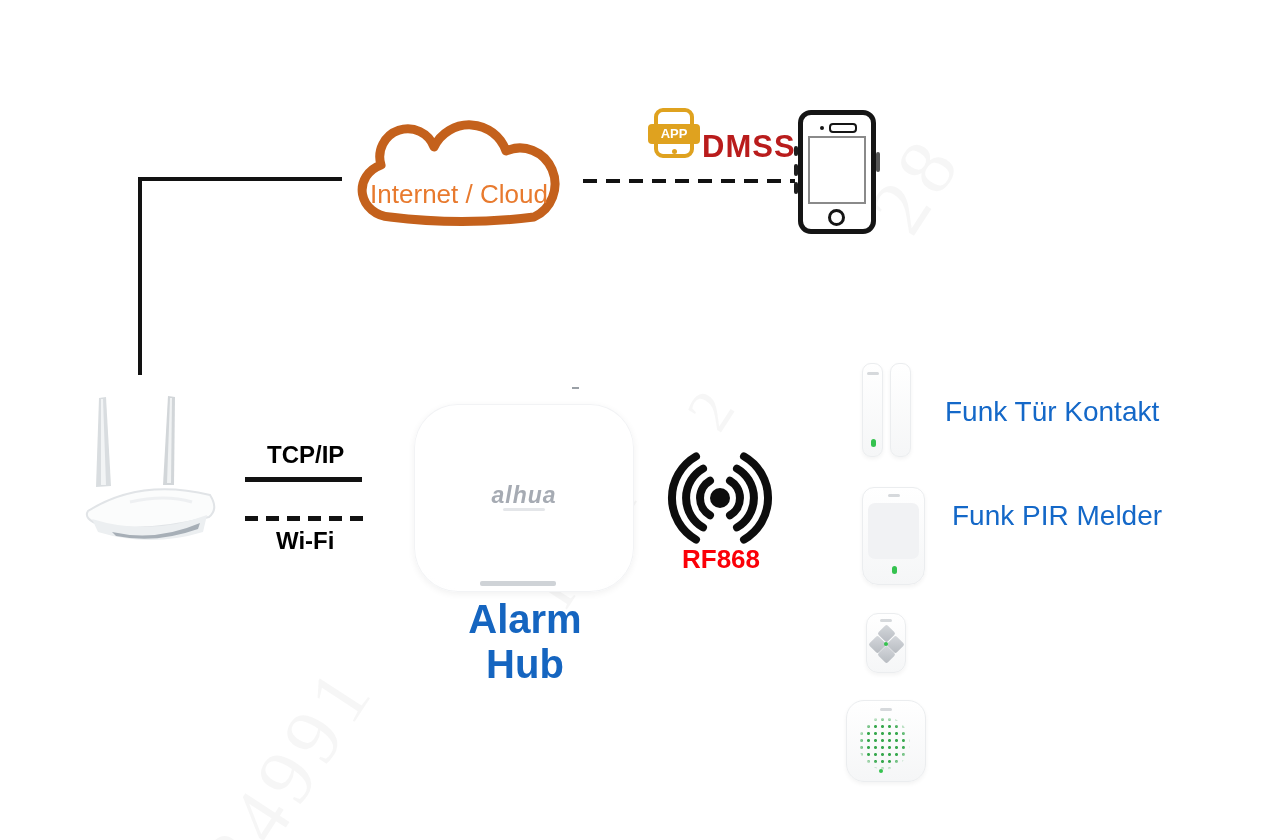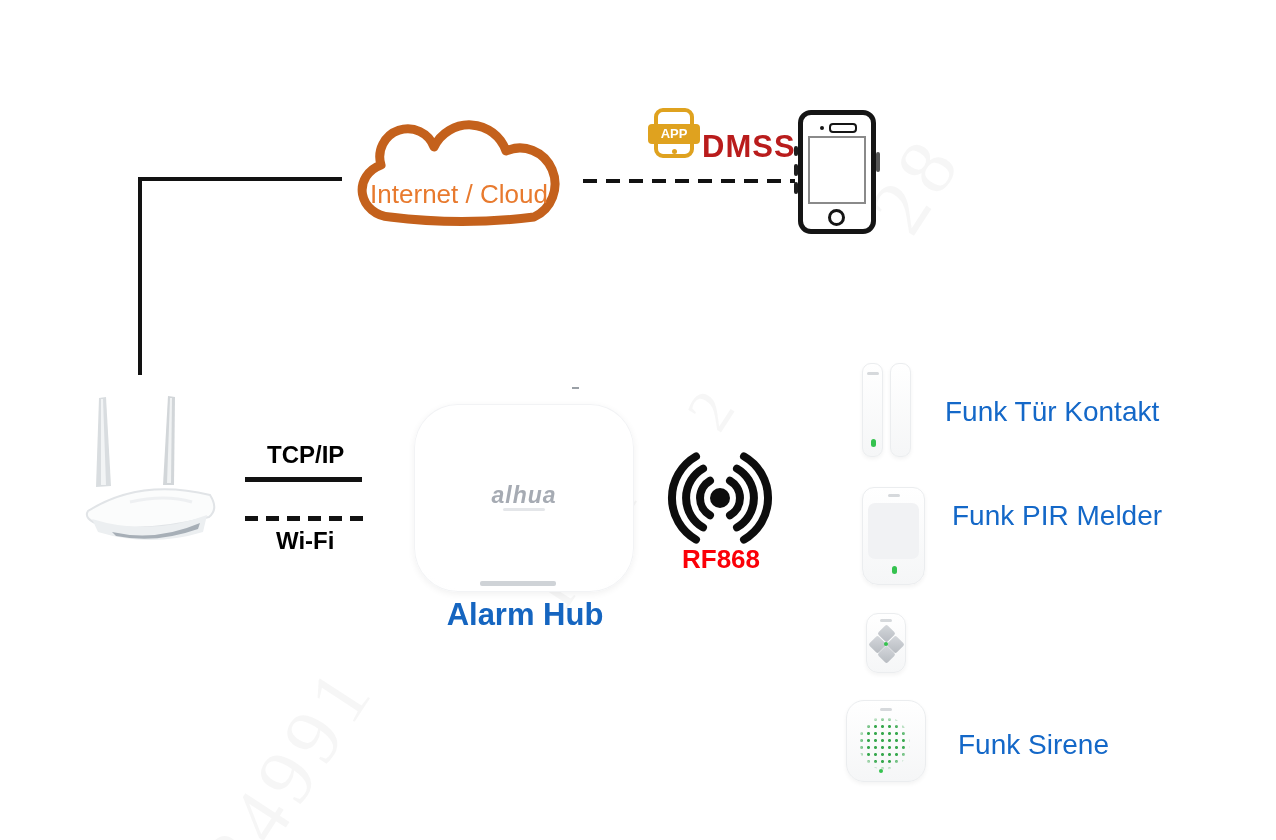--- a/index.html
+++ b/index.html
@@ -47,21 +47,21 @@
   .hub{position:absolute;left:414px;top:404px;width:220px;height:188px;border-radius:44px;
       background:radial-gradient(130% 130% at 50% 38%,#ffffff 52%,#f0f1f3 100%);
       box-shadow:0 2px 7px rgba(0,0,0,0.06),inset 0 0 0 1px #f2f3f5;}
   .hub-logo{position:absolute;left:0;right:0;top:78px;text-align:center;color:#a6abb3;
       font-style:italic;font-weight:bold;font-size:23px;letter-spacing:1px;}
   .hub-tagline{position:absolute;left:50%;top:104px;width:42px;height:3px;margin-left:-21px;
       background:#d9dce0;border-radius:2px;opacity:.7;}
   .hub-seam{position:absolute;left:50%;bottom:6px;width:76px;height:5px;margin-left:-44px;
       background:#cfd3d7;border-radius:2px;}
   .hub-label{position:absolute;left:430px;top:597px;width:190px;text-align:center;
-      color:#1565C0;font-weight:bold;font-size:31px;}
+      color:#1565C0;font-weight:bold;font-size:40px;}
 
   
   .dev{background:linear-gradient(180deg,#ffffff 0%,#f5f6f7 100%);border:1px solid #ebedef;
       box-shadow:0 2px 4px rgba(0,0,0,0.05);position:absolute;box-sizing:border-box;}
   .led{position:absolute;left:50%;margin-left:-2px;width:5px;height:8px;border-radius:3px;background:#35C24F;}
   .logo-smudge{position:absolute;left:50%;margin-left:-6px;width:12px;height:3px;border-radius:2px;background:#d6d9dc;}
   .dlabel{position:absolute;color:#1468C8;font-size:28px;white-space:nowrap;text-align:right;}
 
   .pir-window{position:absolute;left:5px;right:5px;top:15px;height:56px;background:#f1f2f4;border-radius:7px;}
   .diamond{position:absolute;width:13px;height:13px;transform:rotate(45deg);
@@ -172,15 +172,14 @@
     <div class="diamond" style="left:22px;top:24px;"></div>
     <div class="diamond" style="left:13px;top:34px;"></div>
     <div class="led" style="top:28px;width:4px;height:4px;border-radius:50%;"></div>
   </div>
 
   <div class="dev" style="left:846px;top:700px;width:80px;height:82px;border-radius:18px;">
     <div class="logo-smudge" style="top:7px;"></div>
     <div class="grille"></div>
     <div class="led" style="left:34px;bottom:8px;width:4px;height:4px;border-radius:50%;"></div>
   </div>
-  <div class="dlabel" style="left:958px;top:729px;">Funk Sirene</div>
 
 </div>
 
 </body></html>

